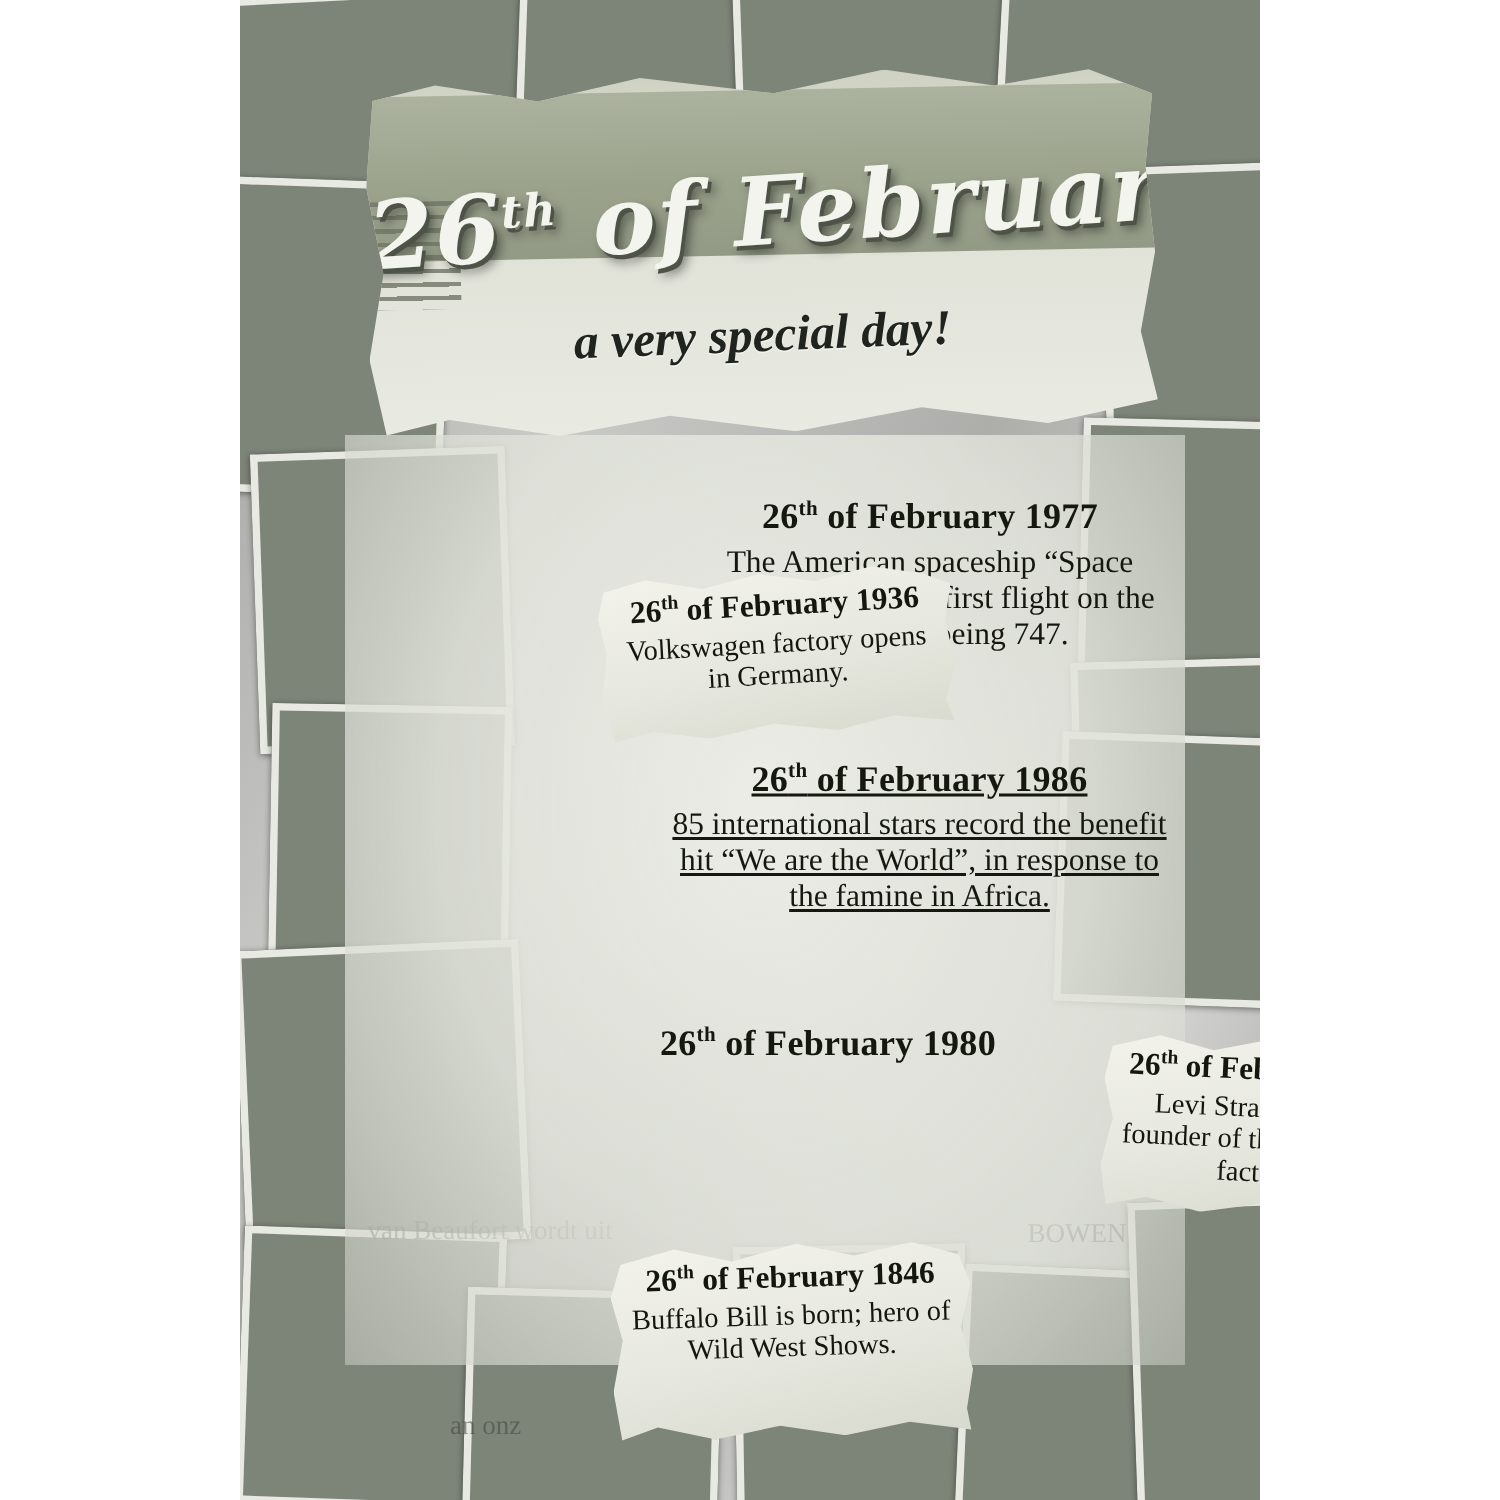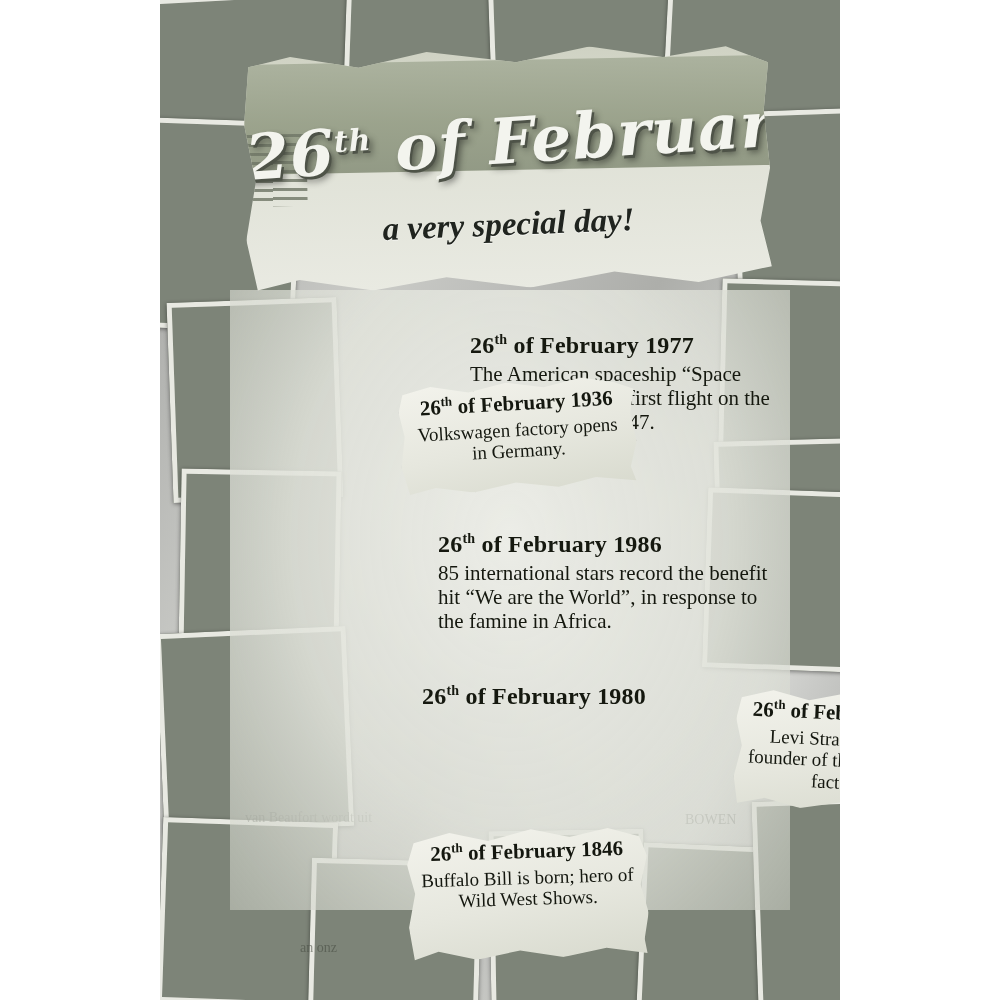--- a/index.html
+++ b/index.html
@@ -135,40 +135,40 @@
     font-style: italic;
     font-size: 33px;
     color: #20241f;
     transform: rotate(-1.2deg);
     text-shadow: 0 1px 0 rgba(255,255,255,.55);
   }
 
   
   .entry {
     position: absolute;
-    text-align: left;
+    text-align: center;
     color: #15180f;
   }
   .entry .head {
     font-family: "Liberation Serif", serif;
     font-weight: bold;
     font-size: 24px;
     letter-spacing: .2px;
     margin-bottom: 4px;
     white-space: nowrap;
   }
   .entry .head .ord { font-size: 14px; vertical-align: super; }
   .entry .body {
     font-family: "Liberation Serif", serif;
     font-size: 21px;
     line-height: 1.14;
   }
 
   .entry-1977 { left: 310px; top: 332px; width: 300px; }
-  .entry-1986 { left: 278px; top: 531px; width: 350px; }
+  .entry-1986 { left: 278px; top: 507px; width: 350px; text-decoration: underline; }
   .entry-1980 { left: 262px; top: 638px; width: 260px; margin-top: 45px; }
 
   
   .scrap {
     position: absolute;
     background: linear-gradient(170deg,#f3f3ec 0%, #e6e7de 55%, #d8dace 100%);
     box-shadow: 2px 4px 9px rgba(0,0,0,.45);
     color: #14170f;
     text-align: center;
     padding: 10px 12px;
@@ -206,21 +206,21 @@
     left: 248px; top: 828px; width: 240px; height: 130px;
     transform: rotate(-1.8deg);
     clip-path: polygon(3% 9%, 18% 2%, 34% 9%, 52% 1%, 68% 8%, 84% 2%, 97% 9%, 100% 24%,
                        97% 46%, 100% 68%, 98% 88%, 99% 99%, 82% 94%, 64% 100%, 46% 94%,
                        28% 100%, 12% 93%, 2% 99%, 0% 74%, 3% 48%, 0% 26%);
   }
 
   .faded-text {
     position: absolute;
     font-family: "Liberation Serif", serif;
-    font-size: 14px;
+    font-size: 18px;
     color: #43483e;
     opacity: .55;
     white-space: nowrap;
   }
 </style>
 </head>
 <body>
 
 <div class="poster">
   <div class="card">

